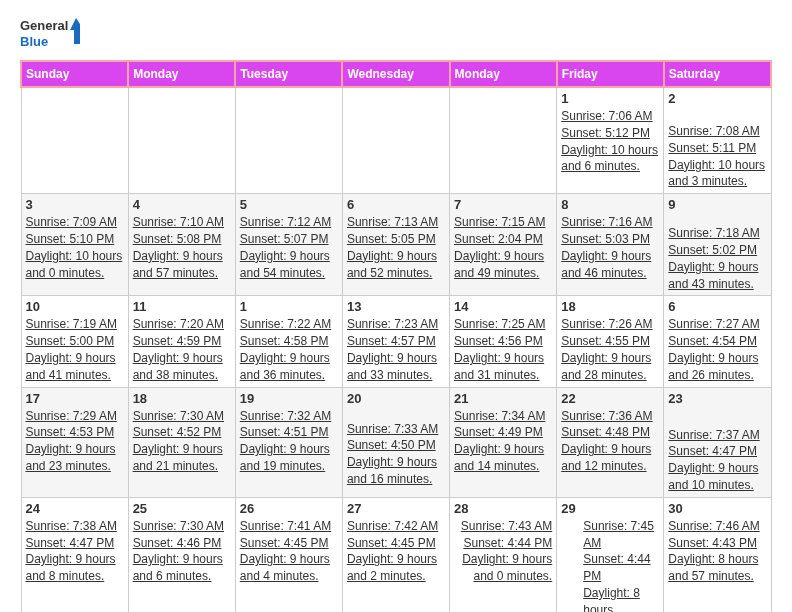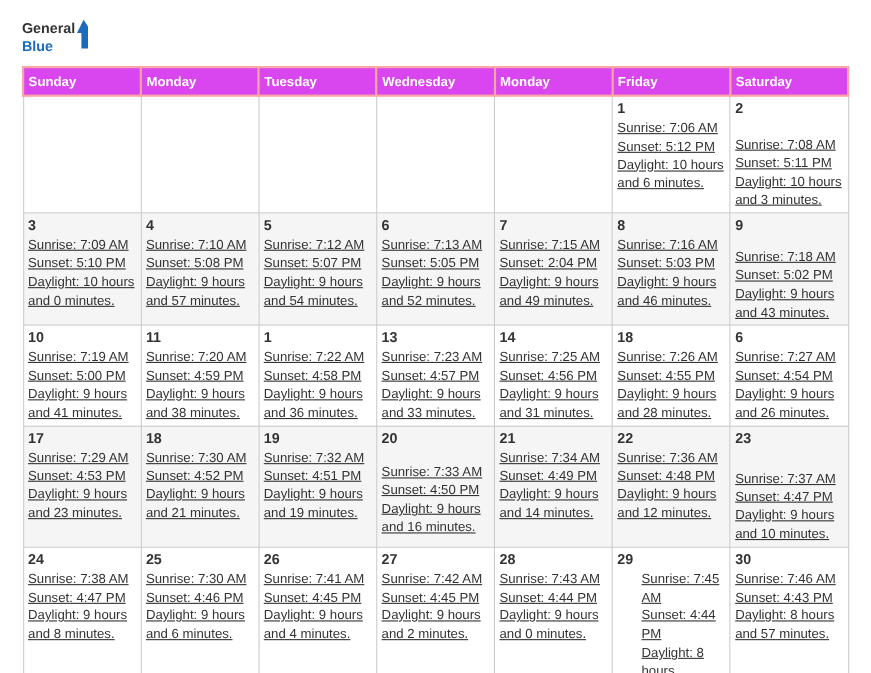--- a/index.html
+++ b/index.html
@@ -308,21 +308,21 @@
           </td>
           <td>
             <div class="day-num">27</div>
             <div class="day-info" style="white-space: pre-line;">Sunrise: 7:42 AM
 Sunset: 4:45 PM
 Daylight: 9 hours
 and 2 minutes.</div>
           </td>
           <td>
             <div class="day-num">28</div>
-            <div class="day-info" style="white-space: pre-line;">Sunrise: 7:43 AM
+            <div class="day-info" style="white-space: pre-line; text-align: right;">Sunrise: 7:43 AM
 Sunset: 4:44 PM
 Daylight: 9 hours
 and 0 minutes.</div>
           </td>
           <td>
             <div class="day-num">29</div>
             <div class="day-info" style="white-space: pre-line; margin-left: 22px;">Sunrise: 7:45 AM
 Sunset: 4:44 PM
 Daylight: 8 hours
 and 59 minutes.</div>

